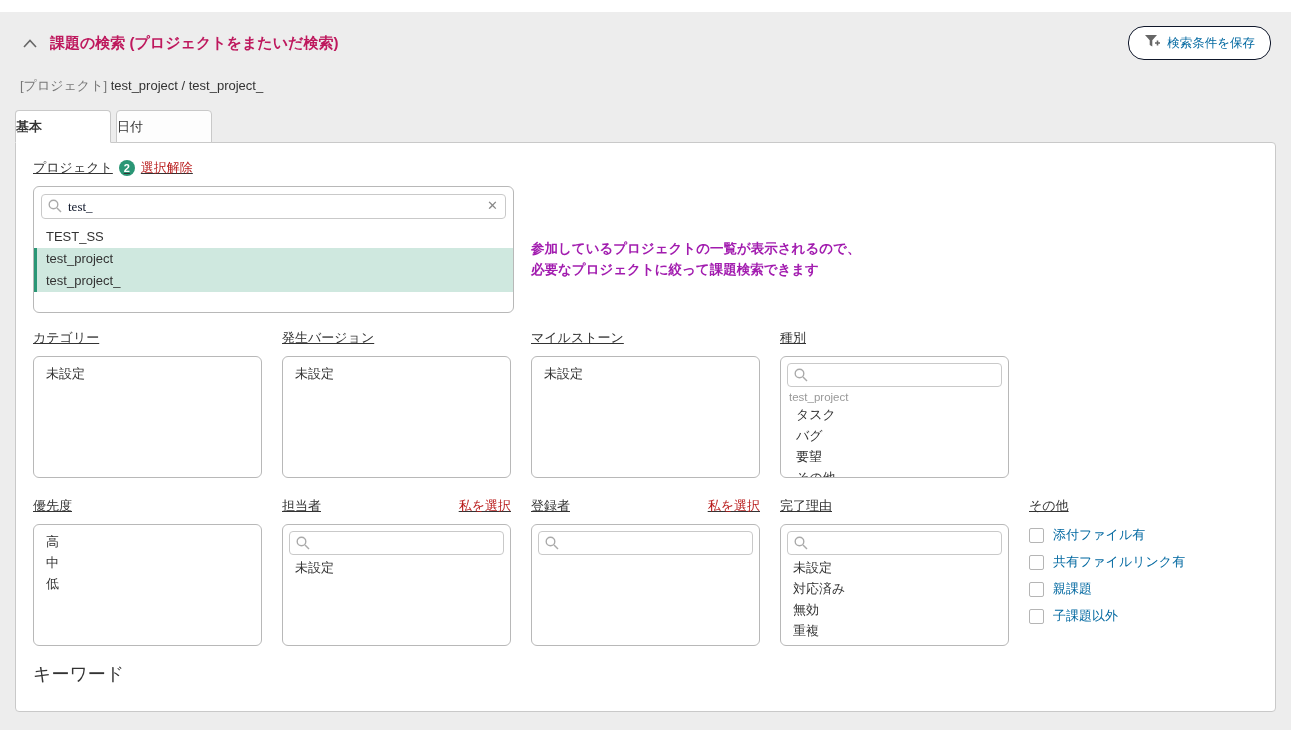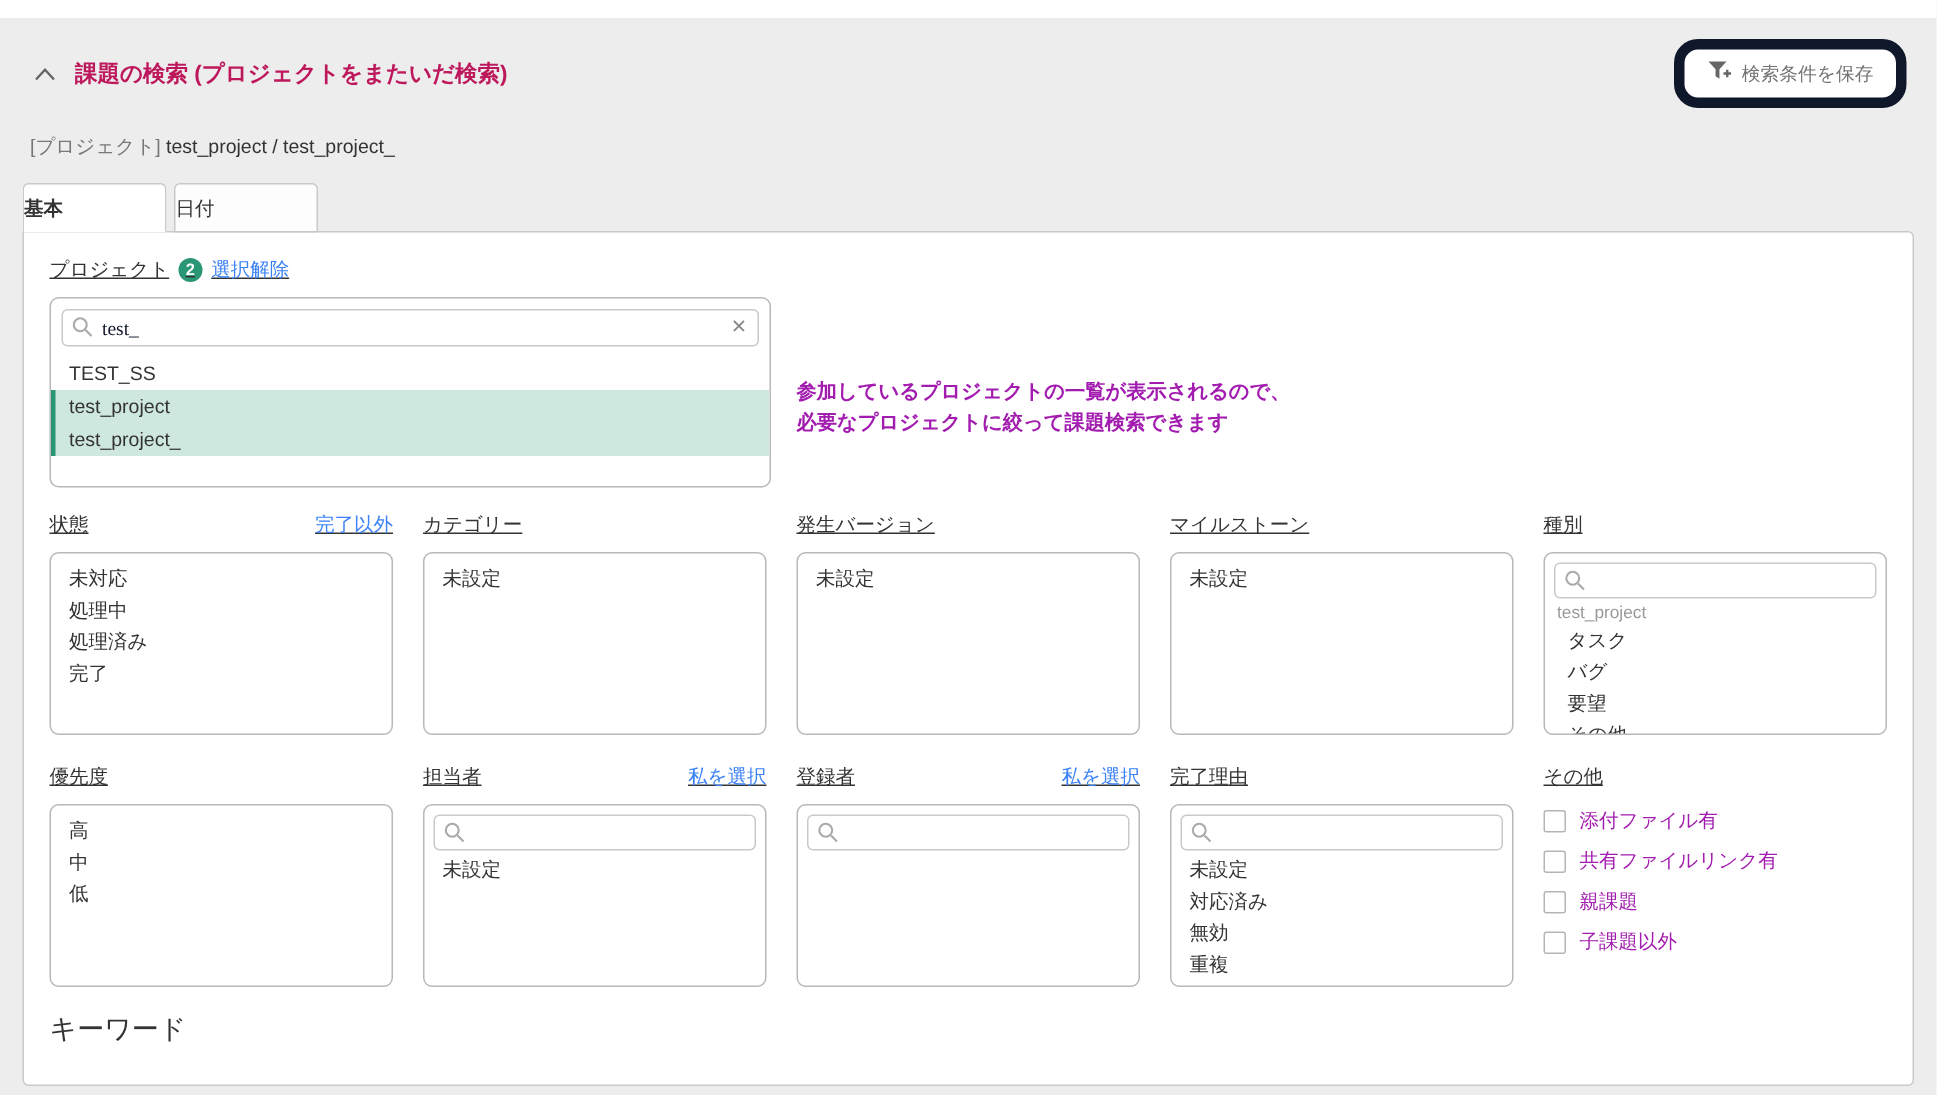--- a/index.html
+++ b/index.html
@@ -11,22 +11,22 @@
   }
   .top-strip { height:12px; background:#ffffff; }
 
   
   .header { display:flex; align-items:center; padding:14px 20px 0 20px; }
   .collapse { width:20px; height:20px; display:flex; align-items:center; justify-content:center; cursor:pointer; }
   .page-title { font-size:15px; font-weight:bold; margin-left:10px; color:#be185d; }
   .spacer { flex:1; }
   .save-pill {
     display:flex; align-items:center; gap:7px; background:#fff;
-    border:7px solid #0f172a; border-radius:16px; padding:7px 15px;
-    font-size:12.5px; color:#737373; cursor:pointer;
+    border:1px solid #0f172a; border-radius:16px; padding:7px 15px;
+    font-size:12.5px; color:#0369a1; cursor:pointer;
   }
 
   
   .breadcrumb { padding:0 20px; margin-top:17px; font-size:13px; color:#777; }
   .breadcrumb .path { color:#333; }
 
   
   .tabs { display:flex; margin:15px 0 0 15px; position:relative; z-index:3; }
   .tab {
     width:96px; padding:7px 0 6px; font-size:13px;
@@ -38,21 +38,21 @@
 
   
   .panel {
     position:relative; margin:0 15px; background:#fff;
     border:1px solid #c9c9c9; border-radius:0 4px 4px 4px;
     padding:13px 17px 16px 17px; min-height:551px;
   }
 
   .field-head { display:flex; align-items:center; gap:6px; font-size:13px; margin:3px 0 9px;text-decoration:underline; }
   .field-head .right { margin-left:auto; }
-  .green-link { color:#3b82f6; cursor:pointer; text-decoration:none; }
+  .green-link { color:#b91c1c; cursor:pointer; text-decoration:none; }
   .count-badge {
     width:16px; height:16px; border-radius:50%; background:#2a9675; color:#fff;
     font-size:11px; font-weight:bold; display:inline-flex; align-items:center; justify-content:center;
   }
 
   
   .picker { width:481px; border:1px solid #b8b8b8; border-radius:6px; background:#fff; overflow:hidden; height:127px; }
   .search-wrap { position:relative; margin:7px; }
   .search-wrap input {
     width:100%; height:25px; border:1px solid #c9c9c9; border-radius:4px;
@@ -80,21 +80,21 @@
   .listbox .search-wrap { margin:6px 6px 3px; }
   .listbox .search-wrap input { height:24px; padding:0 26px 0 26px; }
   .li { padding:2px 12px 3px; font-size:13px; line-height:16px; cursor:pointer; white-space:nowrap; }
   .group-label { color:#999; font-size:11.5px; padding:1px 8px 2px; }
   .li.indent { padding-left:15px; }
 
   
   .checks { padding-top:2px; }
   .check-row { display:flex; align-items:center; gap:9px; margin-bottom:9px; cursor:pointer; }
   .checkbox { width:15px; height:15px; border:1px solid #b5b5b5; border-radius:2px; background:#fff; flex:0 0 auto; }
-  .check-label { font-size:13px; color:#a21caf;font-family:Liberation Mono, monospace; }
+  .check-label { font-size:13px; color:#0369a1;font-family:Liberation Mono, monospace; }
 
   
   .keyword-label { margin:16px 0 9px; font-size:18px; }
   .keyword-input {
     width:100%; height:29px; border:1px solid #9c9c9c; border-radius:3px;
     padding:0 10px; font-size:13px; color:#333; outline:none;
     font-family:"Liberation Sans","DejaVu Sans",sans-serif;
   }
   .keyword-input::placeholder { color:#999; }
 </style>
@@ -158,32 +158,20 @@
   </div>
 
   <div class="annotation">
     <div>参加しているプロジェクトの一覧が表示されるので、</div>
     <div>必要なプロジェクトに絞って課題検索できます</div>
   </div>
 
   
   <div class="grid">
 
-    <div>
-      <div class="field-head">
-        <span>状態</span>
-        <a class="green-link right">完了以外</a>
-      </div>
-      <div class="listbox">
-        <div class="li">未対応</div>
-        <div class="li">処理中</div>
-        <div class="li">処理済み</div>
-        <div class="li">完了</div>
-      </div>
-    </div>
 
     <div>
       <div class="field-head">
         <span>カテゴリー</span>
       </div>
       <div class="listbox">
         <div class="li">未設定</div>
       </div>
     </div>
 

